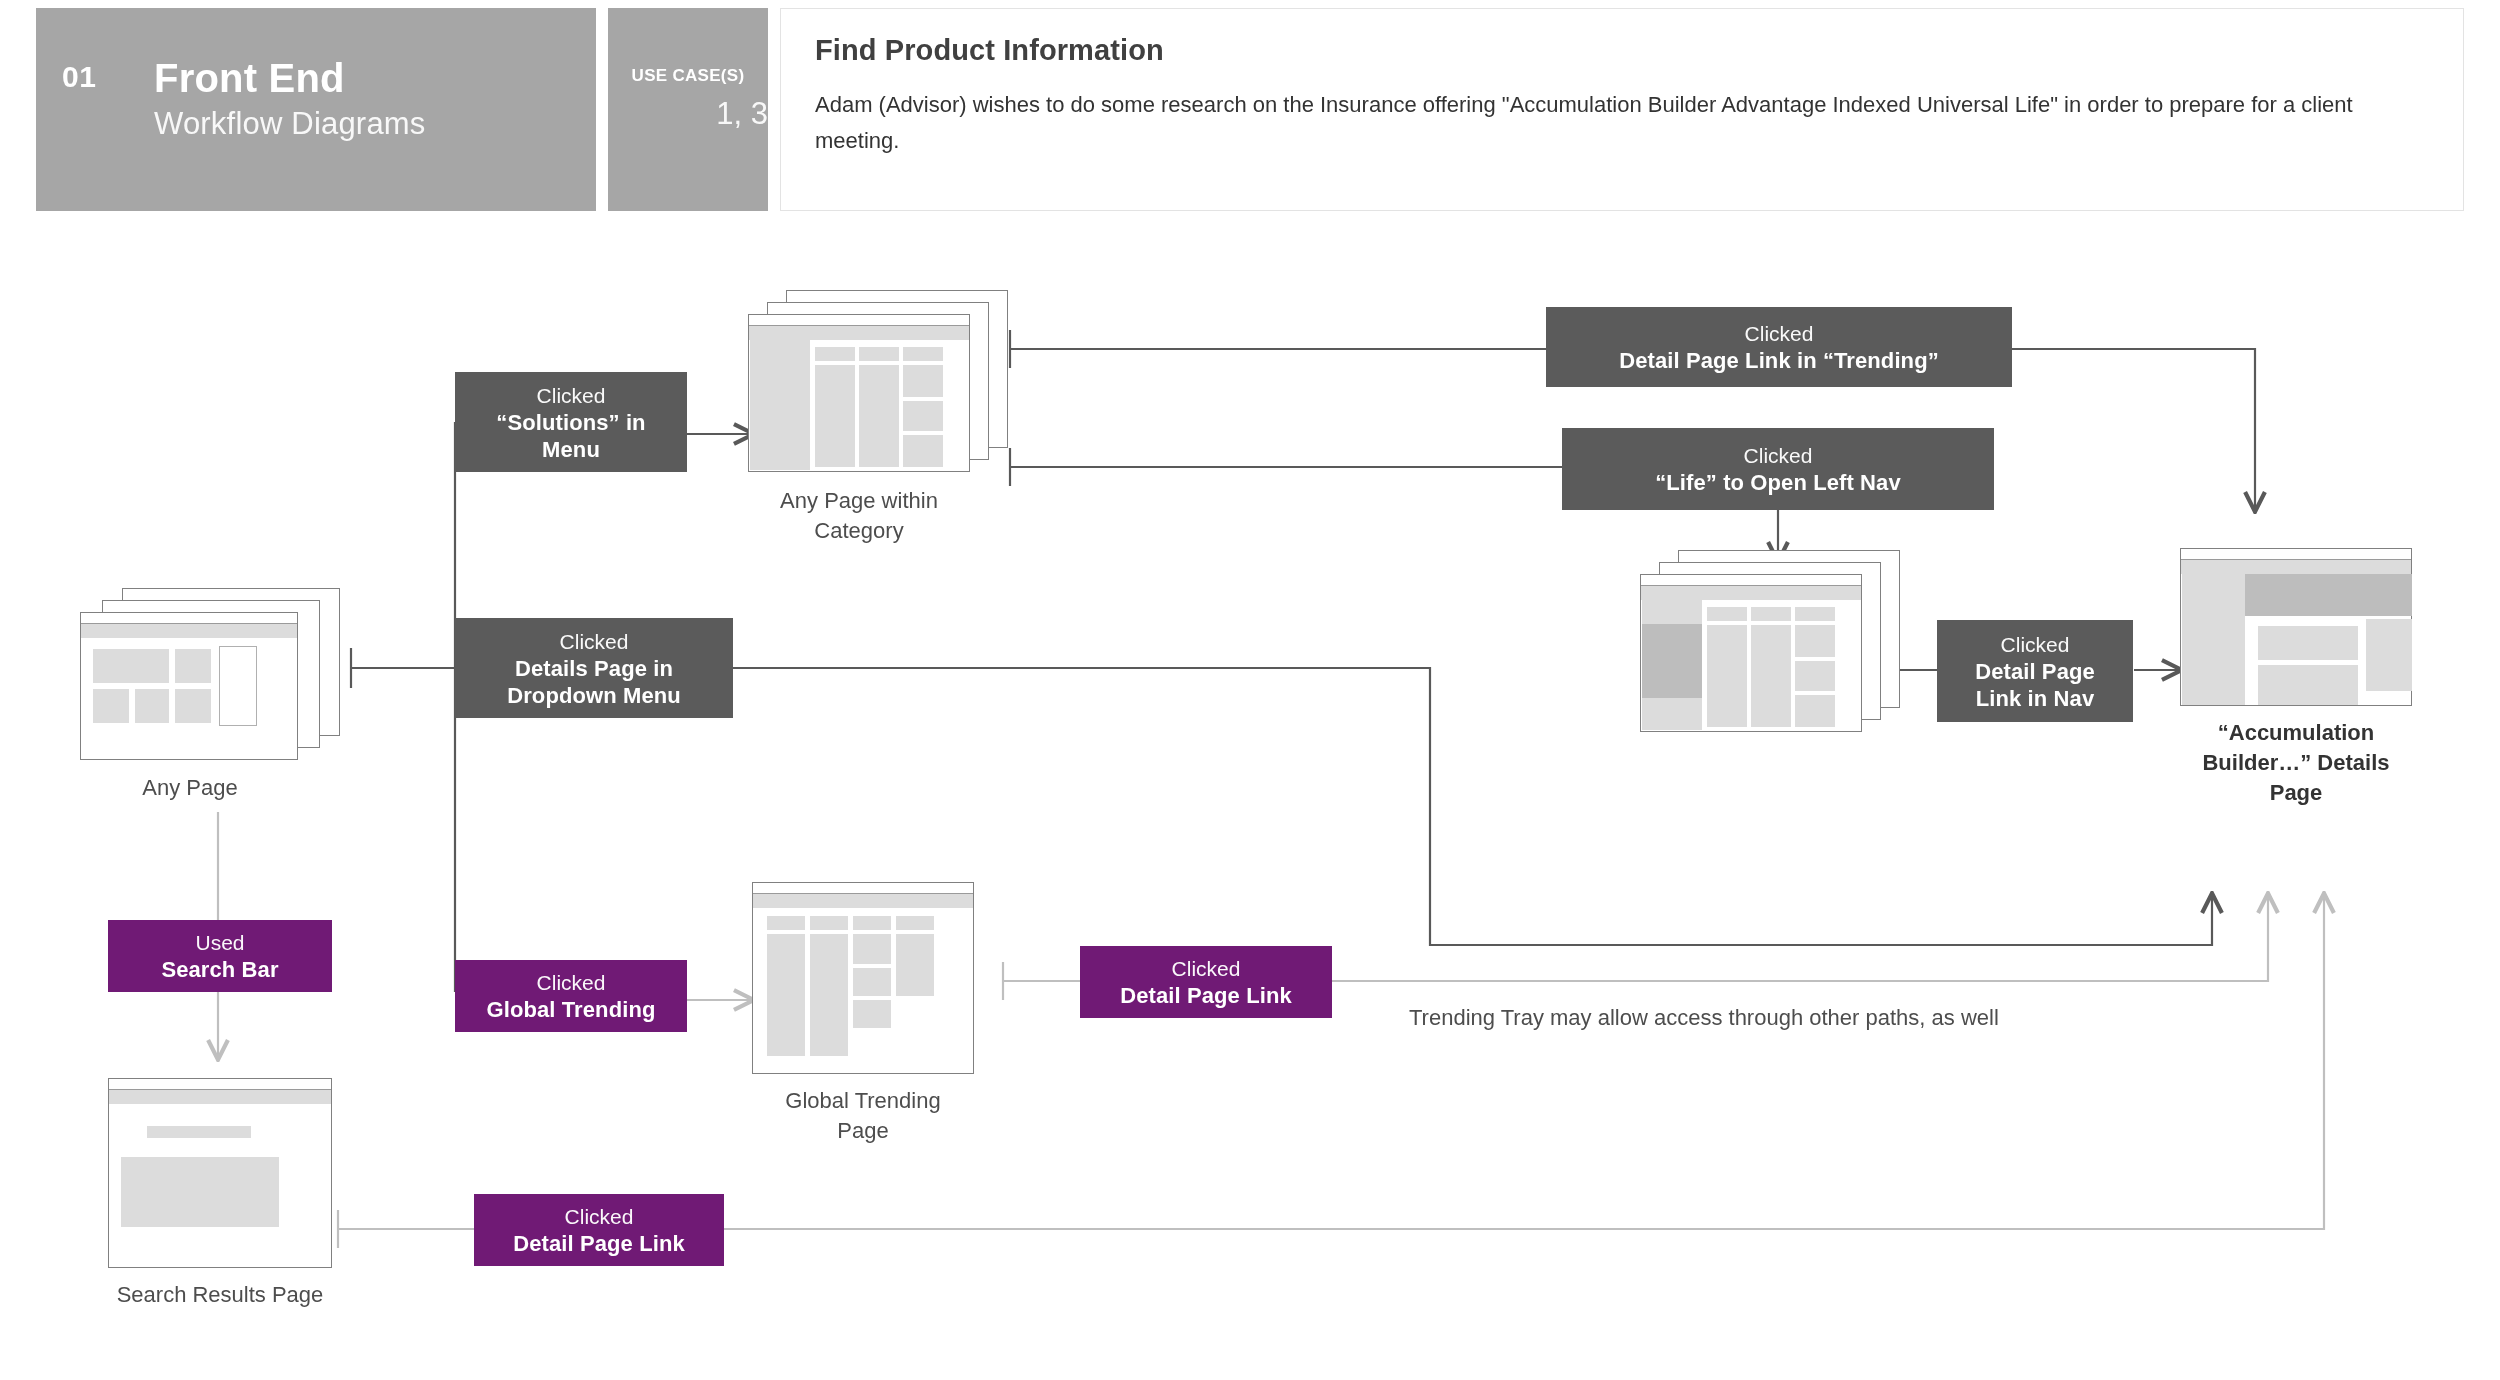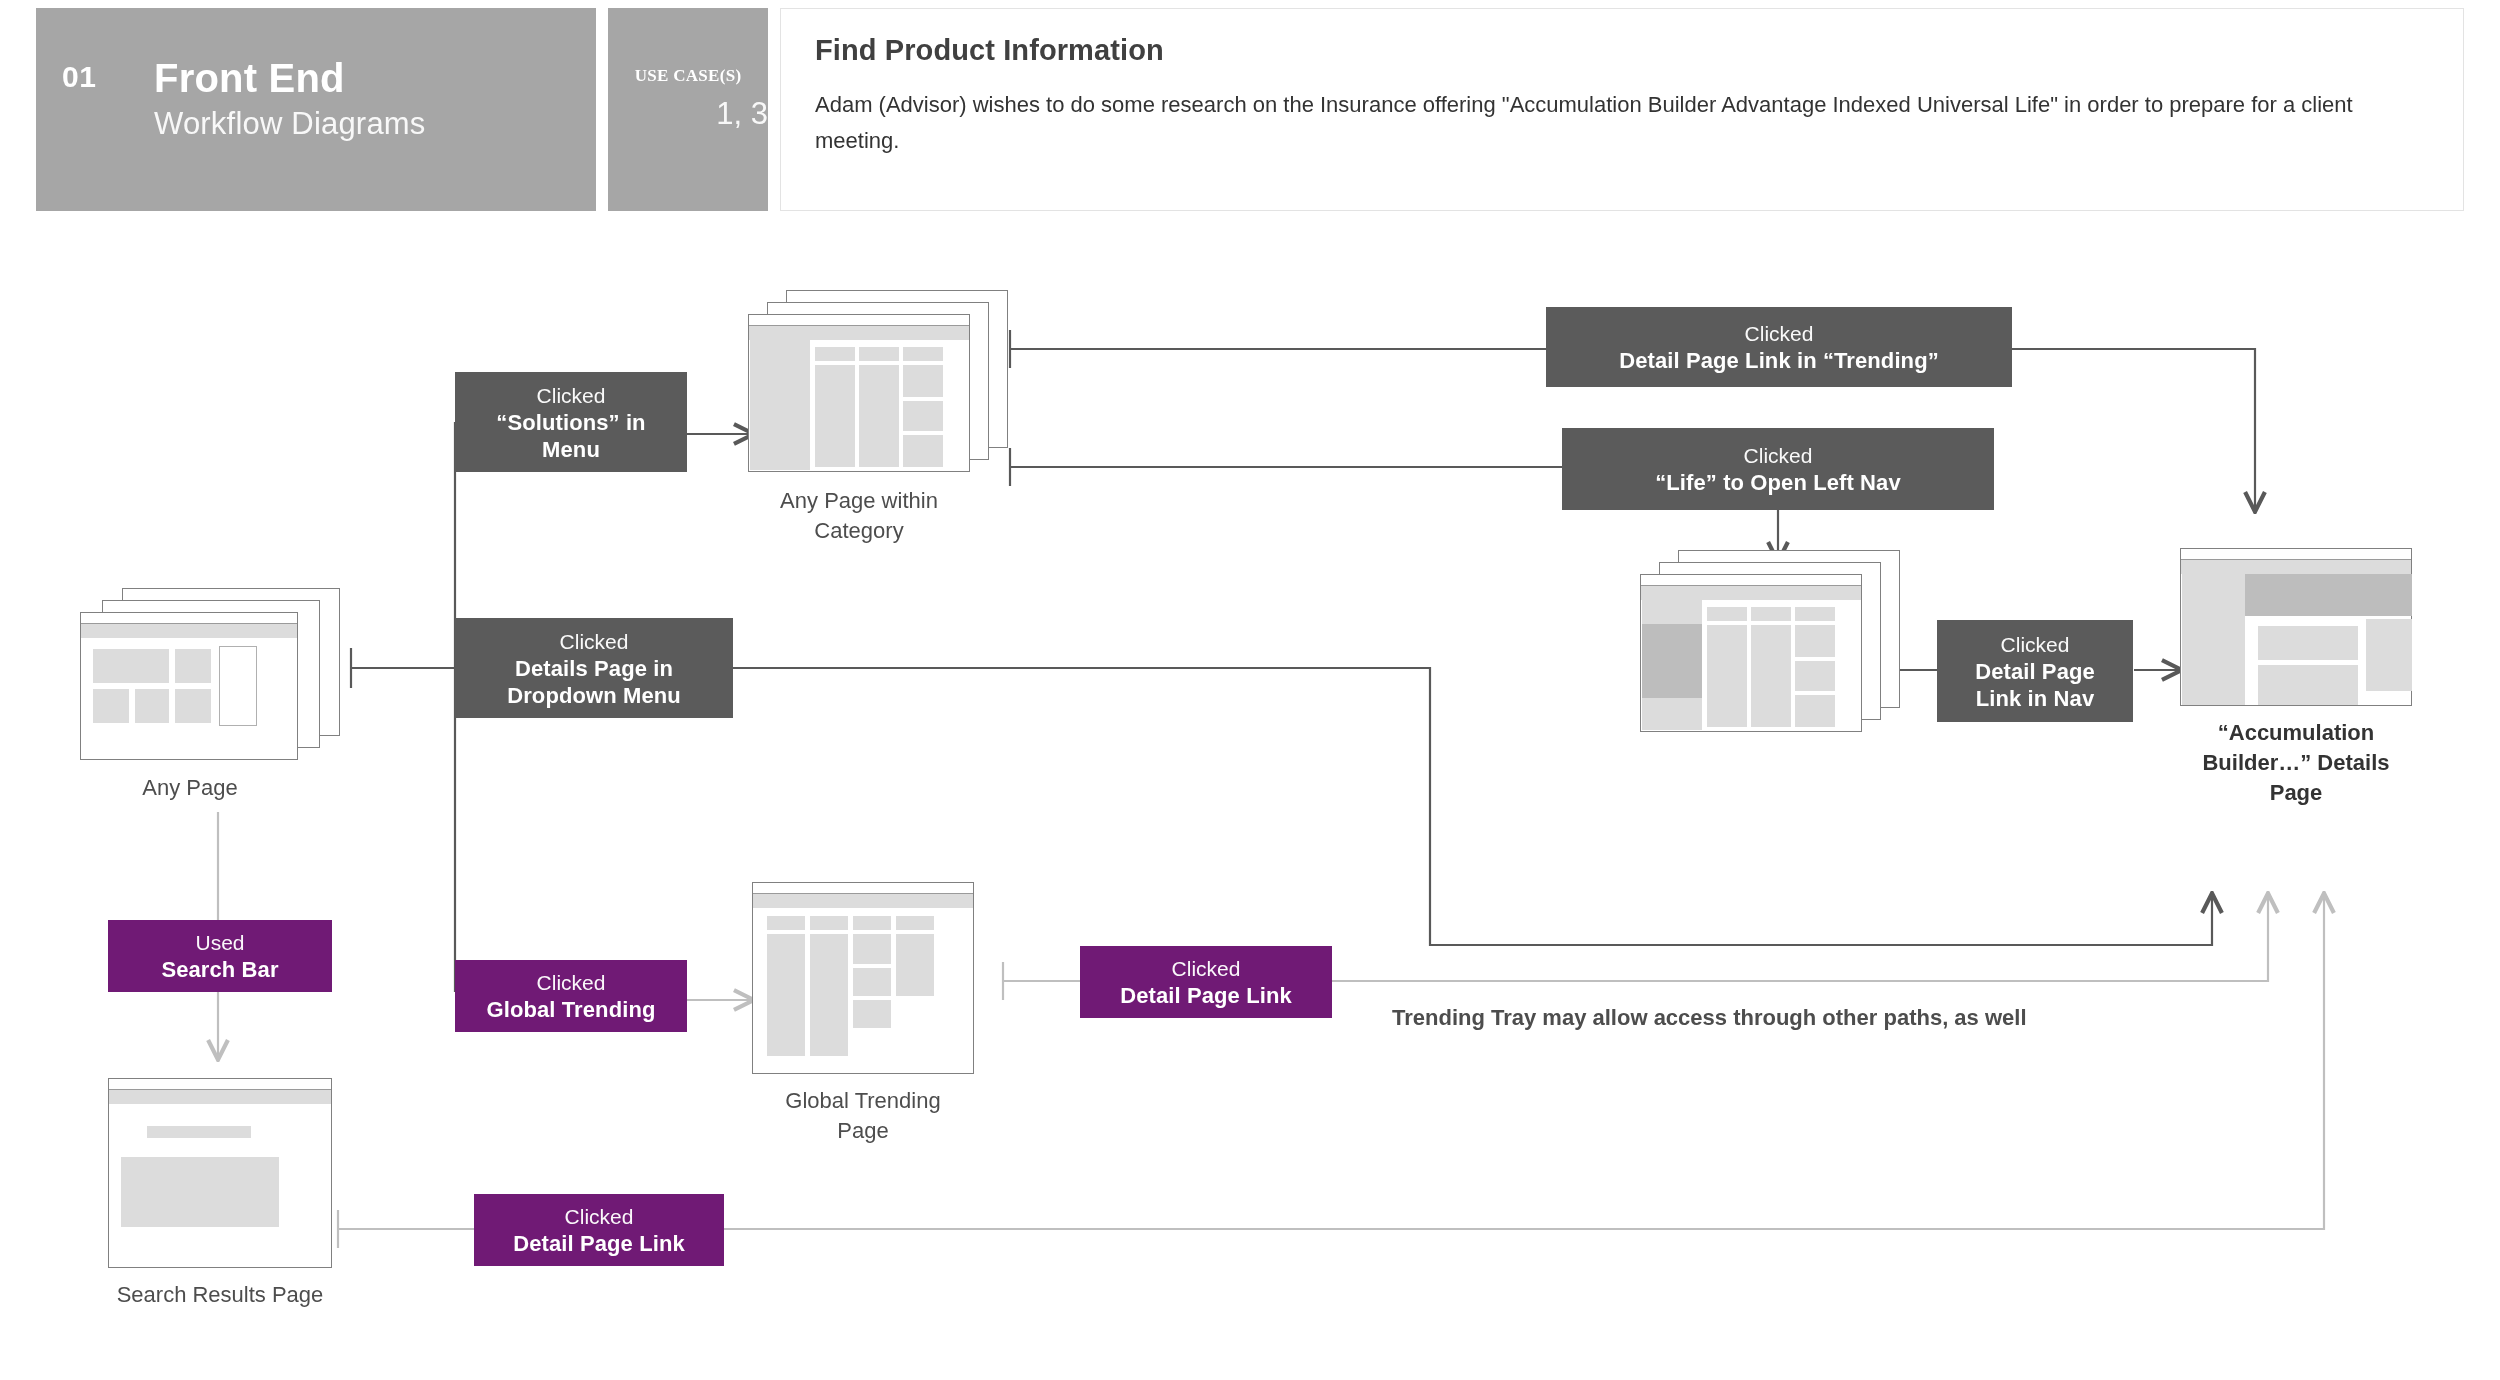--- a/index.html
+++ b/index.html
@@ -14,21 +14,21 @@
   #header{position:absolute;left:36px;top:8px;width:2428px;height:203px;}
   .hdr-cell{position:absolute;top:0;height:203px;box-sizing:border-box;}
   #hdr-title-cell{left:0;width:560px;background:#a6a6a6;}
   #hdr-usecase-cell{left:572px;width:160px;background:#a6a6a6;}
   #hdr-desc-cell{left:744px;width:1684px;background:#ffffff;border:1px solid #e3e3e3;}
 
   #hdr-number{position:absolute;left:26px;top:52px;font-size:30px;font-weight:bold;color:#ffffff;letter-spacing:.5px;}
   #hdr-title{position:absolute;left:118px;top:48px;font-size:40px;font-weight:bold;color:#ffffff;letter-spacing:.2px;}
   #hdr-subtitle{position:absolute;left:118px;top:98px;font-size:31px;font-weight:300;color:#ffffff;opacity:.93;letter-spacing:.2px;}
 
-  #hdr-usecase-label{position:absolute;left:0;top:58px;width:160px;text-align:center;font-size:17px;font-weight:bold;color:#ffffff;letter-spacing:.3px;font-family:Liberation Serif, serif;}
+  #hdr-usecase-label{position:absolute;left:0;top:58px;width:160px;text-align:center;font-size:17px;font-weight:bold;color:#ffffff;letter-spacing:.3px;}
   #hdr-usecase-value{position:absolute;left:0;top:88px;width:160px;text-align:right;font-size:31px;font-weight:300;color:#ffffff;opacity:.93;}
 
   #hdr-desc-title{position:absolute;left:34px;top:25px;font-size:29px;font-weight:bold;color:#404040;letter-spacing:.1px;}
   #hdr-desc-body{position:absolute;left:34px;top:78px;width:1560px;font-size:22px;line-height:36px;color:#333333;font-weight:400;}
 
   
   #wires{position:absolute;left:0;top:0;width:2500px;height:1380px;}
 
   
   .node{position:absolute;}
@@ -44,21 +44,21 @@
   .node-caption.bold{font-weight:bold;color:#333333;}
 
   
   .action{position:absolute;box-sizing:border-box;display:flex;flex-direction:column;
           align-items:center;justify-content:center;text-align:center;color:#ffffff;padding:6px 10px;}
   .action.dark{background:#5b5b5b;}
   .action.light{background:#701a75;}
   .action .verb{font-size:21px;font-weight:400;line-height:27px;opacity:.97;}
   .action .obj{font-size:22px;font-weight:bold;line-height:27px;letter-spacing:.1px;}
 
-  .note{position:absolute;font-size:22px;color:#4d4d4d;font-weight:700;white-space:nowrap;}
+  .note{position:absolute;font-size:22px;color:#4d4d4d;font-weight:400;white-space:nowrap;margin-left:17px;}
 </style>
 </head>
 <body>
 
 <div id="header">
 
   <div class="hdr-cell" id="hdr-title-cell">
     <div id="hdr-number">01</div>
     <div id="hdr-title">Front End</div>
     <div id="hdr-subtitle">Workflow Diagrams</div>

